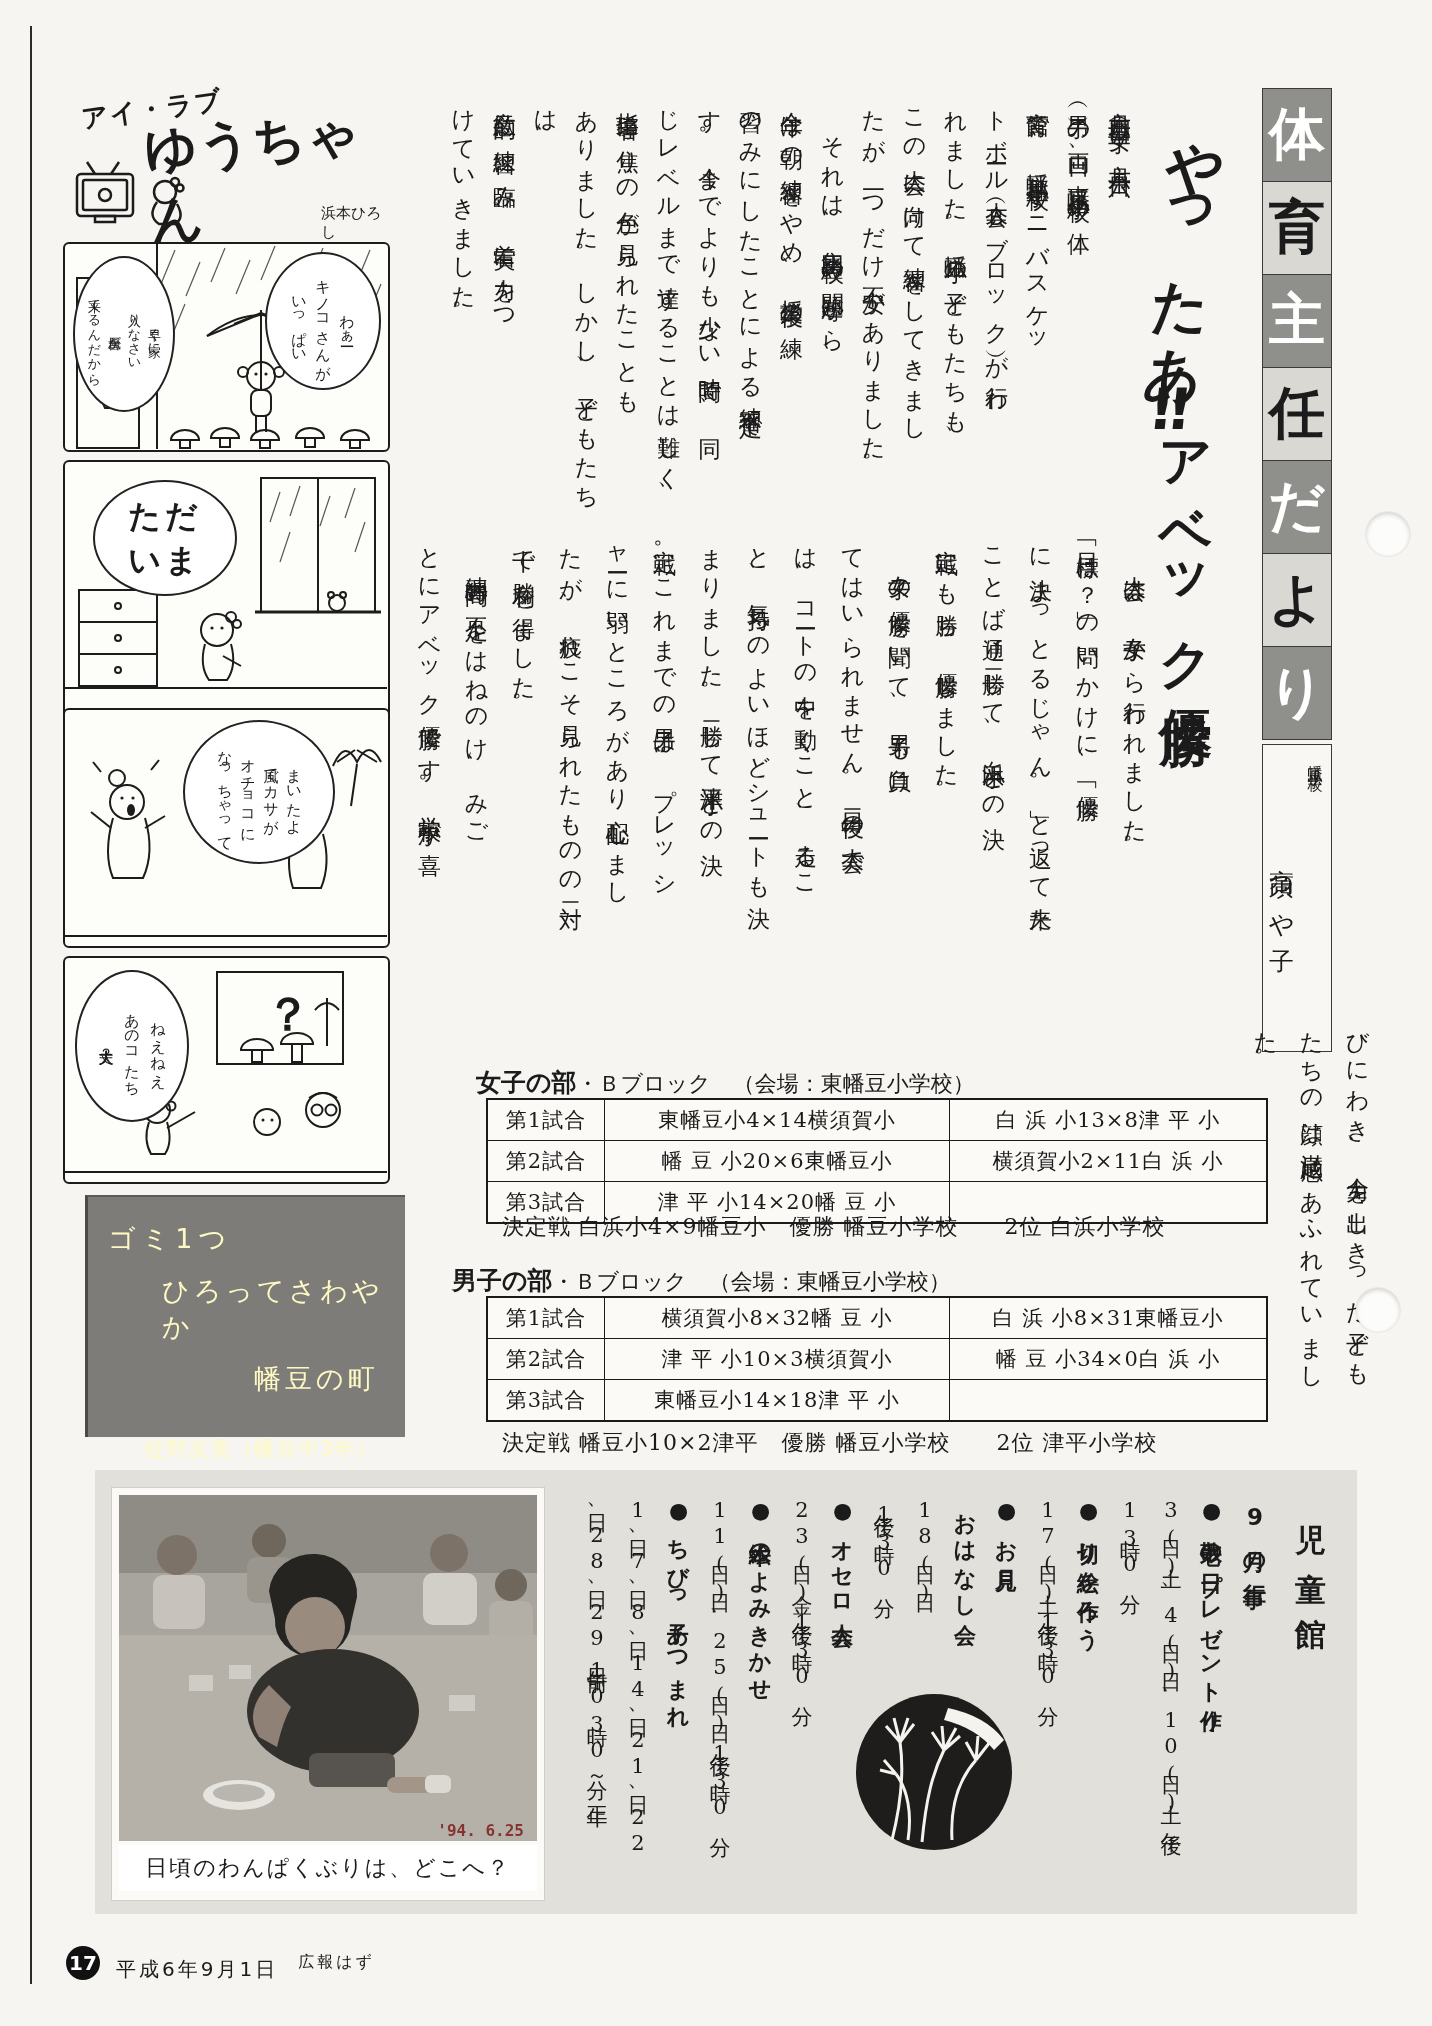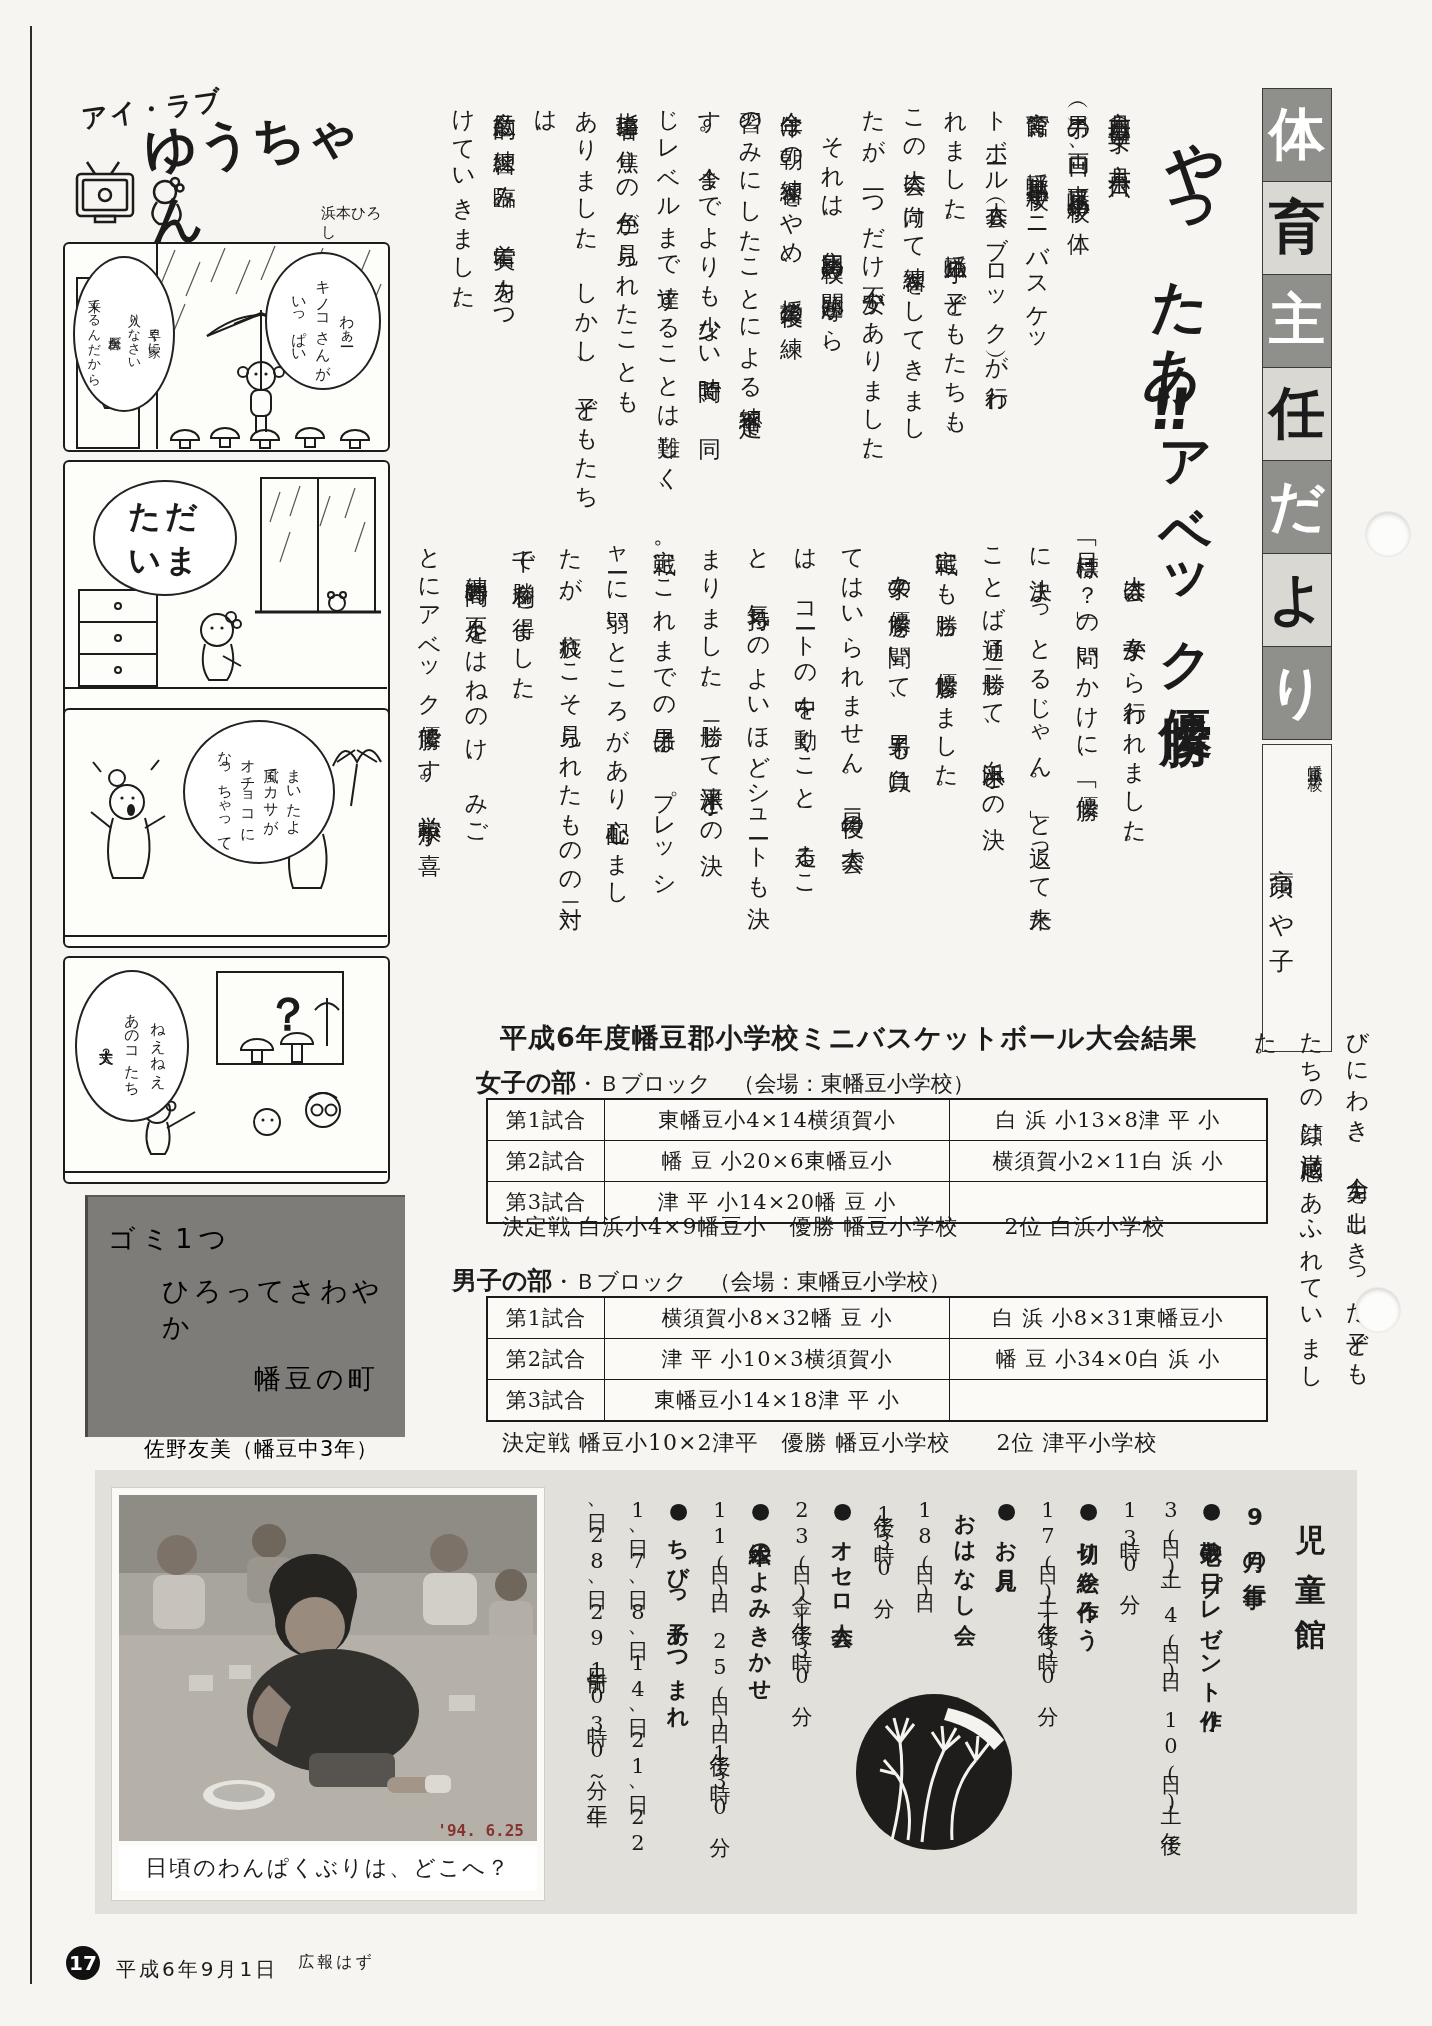--- a/index.html
+++ b/index.html
@@ -20,21 +20,21 @@
   .comic-author{position:absolute;left:258px;top:120px;font-size:15px;font-family:"DejaVu Sans",sans-serif;}
   .panel{position:absolute;left:63px;width:327px;background:#fdfdfa;border:2.5px solid #1c1c1c;border-radius:6px;box-sizing:border-box;}
   .panel svg{position:absolute;left:0;top:0;}
   .bubble{position:absolute;background:#fff;border:2px solid #222;border-radius:50%;
       display:flex;align-items:center;justify-content:center;text-align:center;
       font-family:"DejaVu Sans",sans-serif;}
   .bub-v{writing-mode:vertical-rl;text-orientation:upright;}
 
   
   .slogan{position:absolute;left:85px;top:1195px;width:320px;height:242px;background:#7d7c79;
-      color:#000000;font-family:"DejaVu Sans",sans-serif;box-sizing:border-box;padding:24px 20px;
+      color:#fef9c3;font-family:"DejaVu Sans",sans-serif;box-sizing:border-box;padding:24px 20px;
       border-left:3px solid #4a4a48;border-top:2px solid #5a5a58;}
   .slogan .l1{font-size:27px;letter-spacing:6px;}
   .slogan .l2{font-size:27px;letter-spacing:4px;margin:16px 0 8px 54px;}
   .slogan .l3{font-size:27px;letter-spacing:4px;margin:16px 0 0 146px;}
   .slogan .cr{font-size:21px;letter-spacing:1px;margin:38px 0 0 36px;}
 
   
   .mh-box{position:absolute;left:1262px;width:70px;height:94px;border:1px solid #3a3a3a;
       display:flex;align-items:center;justify-content:center;font-size:56px;font-weight:bold;
       font-family:"DejaVu Sans",sans-serif;box-sizing:border-box;}
@@ -376,21 +376,20 @@
     <div class="acol2">　練習時間の不足をはねのけ、みご</div>
     <div class="acol2">とにアベック優勝です。学校中が喜</div>
   </div>
 
   <div class="vflow" style="left:1243px;top:1016px;height:440px;width:138px;">
     <div class="acol3">びにわき、全力を出しきった子ども</div>
     <div class="acol3">たちの顔は満足感にあふれていまし</div>
     <div class="acol3">た。</div>
   </div>
 
-  <div class="res-title">平成6年度幡豆郡小学校ミニバスケットボール大会結果</div>
 
   <div class="res-head" style="left:476px;top:1066px;text-align:center;">
     <span class="grp">女子の部</span><span>・Ｂブロック　（会場：東幡豆小学校）</span>
   </div>
   <table class="res-table" style="top:1098px;">
     <tbody>
         <tr>
       <td style="width:108px;">第1試合</td>
       <td style="width:336px;">東幡豆小4×14横須賀小</td>
       <td style="width:308px;">白 浜 小13×8津 平 小</td>

